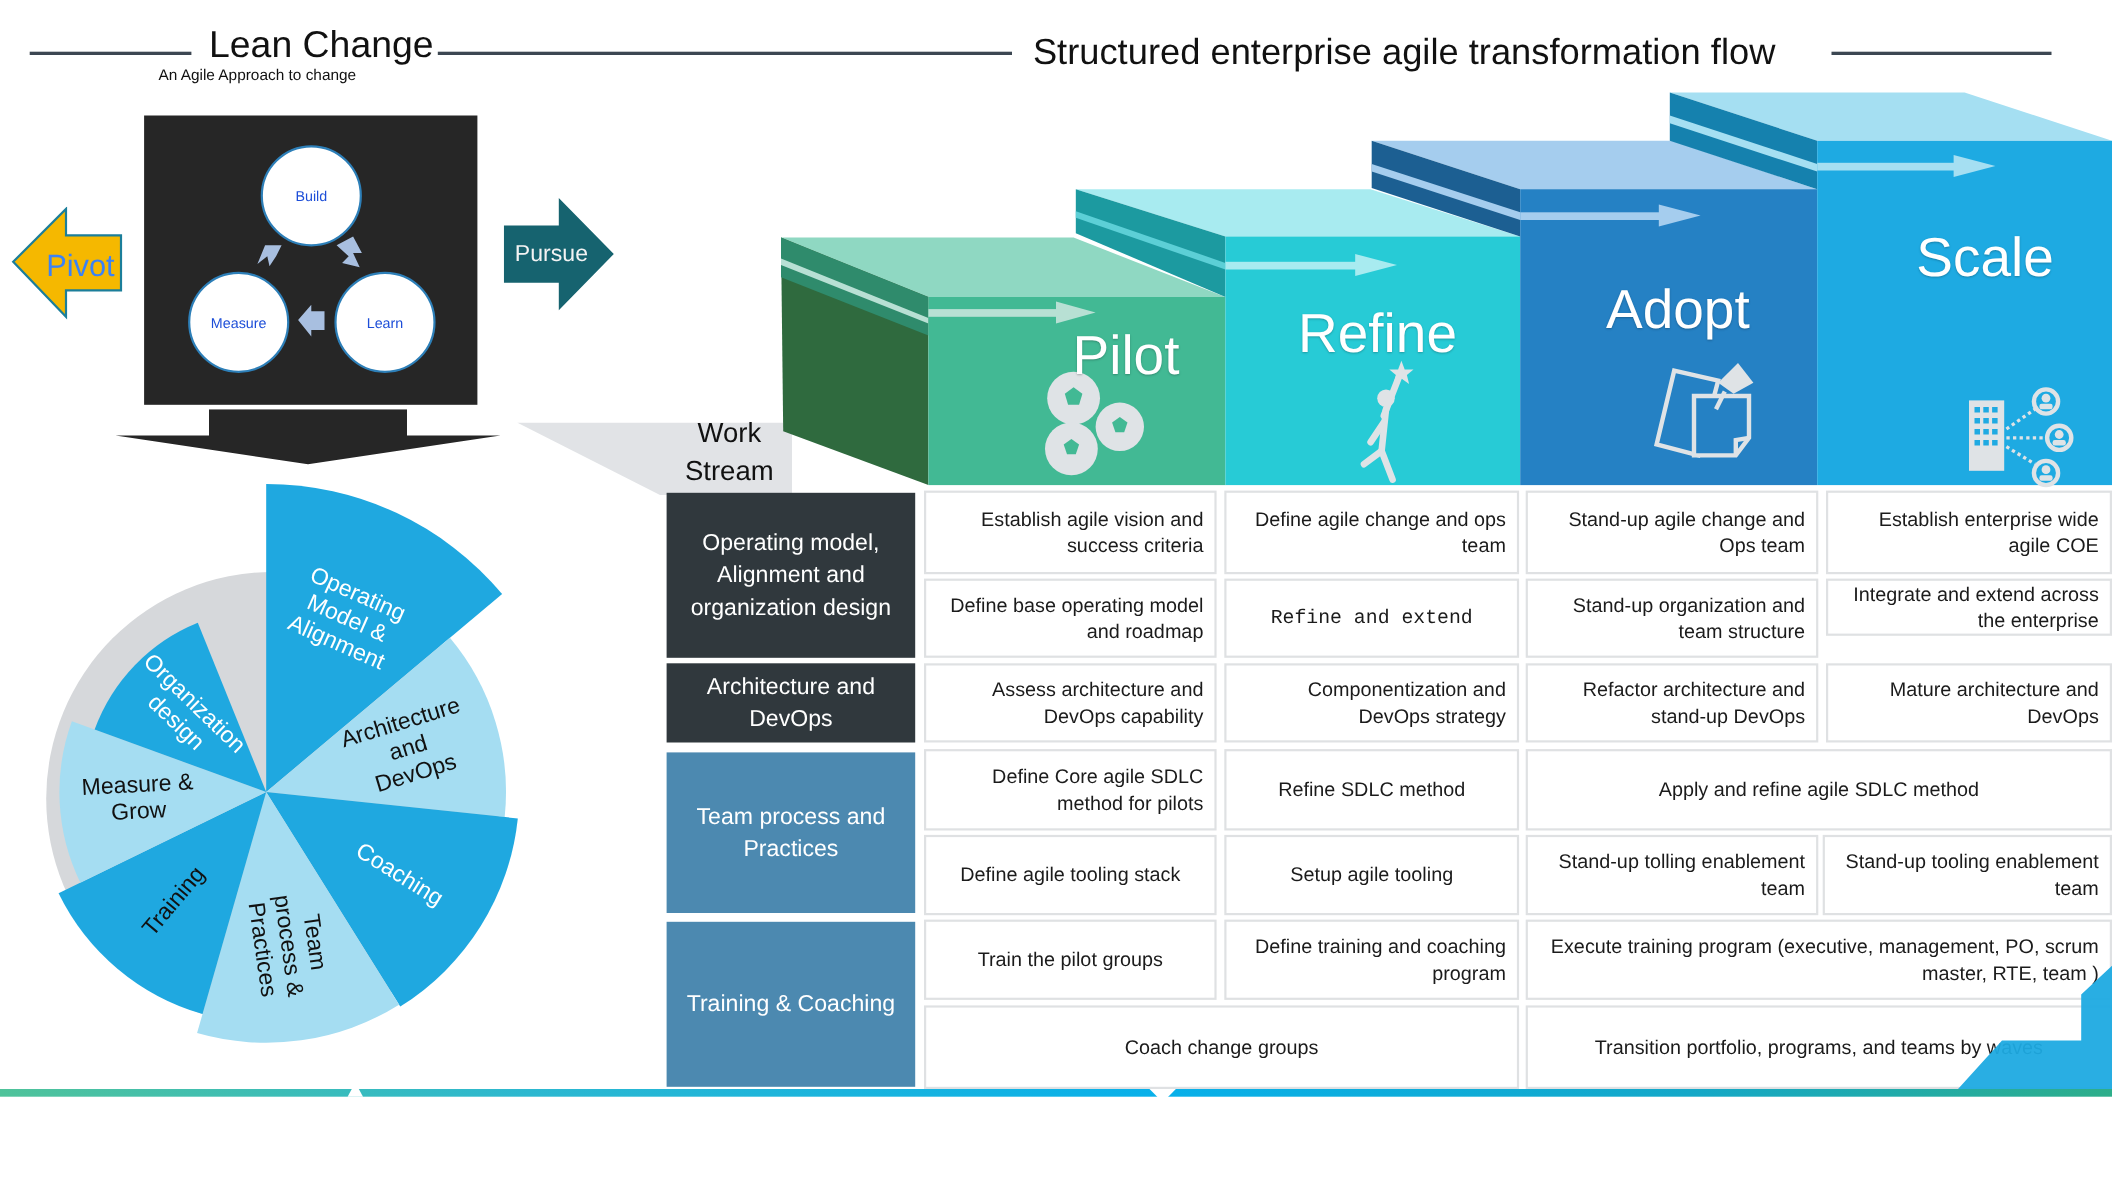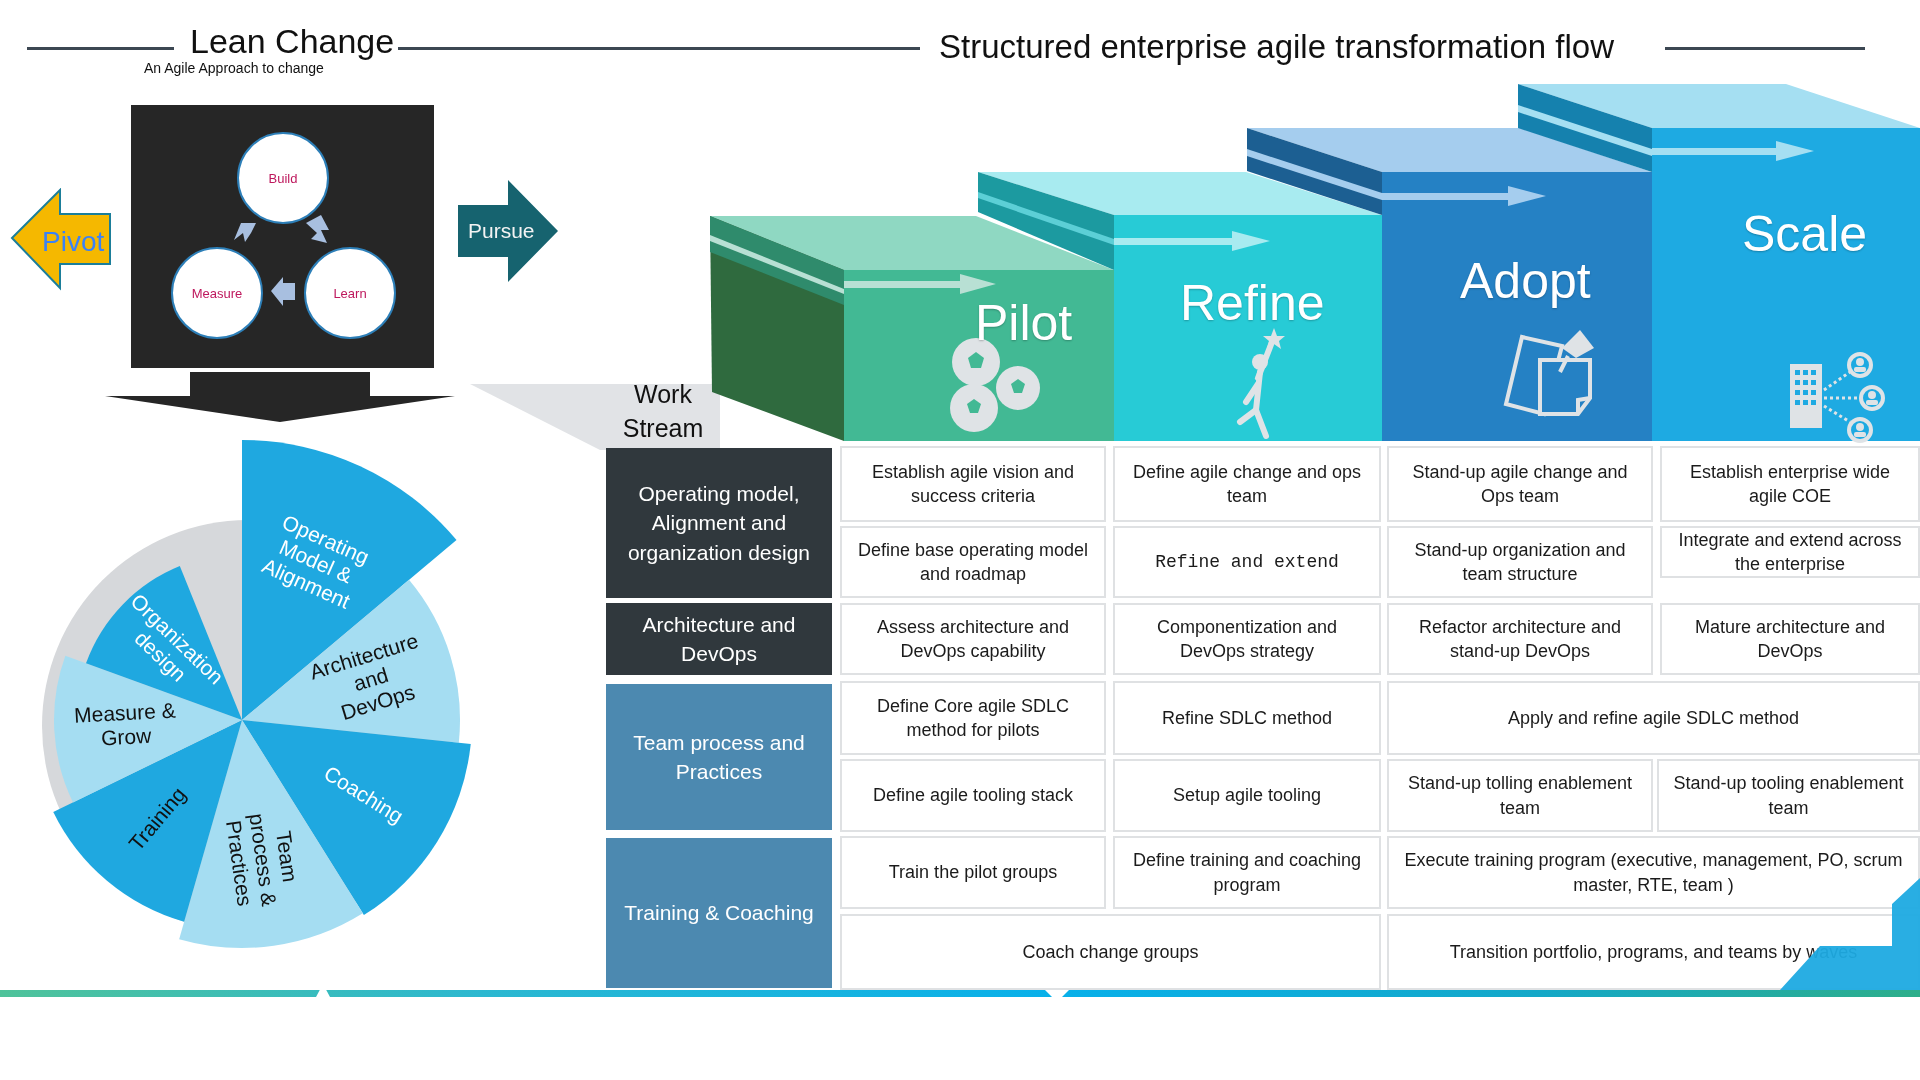--- a/index.html
+++ b/index.html
@@ -5,23 +5,23 @@
   html, body { margin:0; padding:0; background:#ffffff; }
   body { width:1920px; height:1080px; position:relative; overflow:hidden;
          font-family:"Liberation Sans", "DejaVu Sans", sans-serif; color:#111; }
   .abs { position:absolute; }
   .hline { position:absolute; height:3px; background:#3c4752; }
   .title-main { position:absolute; font-size:36px; color:#111; white-space:nowrap; }
   .subtitle { position:absolute; font-size:14px; color:#111; white-space:nowrap; }
   .loop-box { position:absolute; left:131px; top:105px; width:303px; height:263px; background:#262626; }
   .circle { position:absolute; width:88px; height:88px; border-radius:50%; background:#fff;
             border:2px solid #2d7fb8; display:flex; align-items:center; justify-content:center;
-            font-size:13px; color:#be185d; }
+            font-size:13px; color:#1d4ed8; }
   .cell { position:absolute; background:#fff; border:2px solid #dfe1e3; box-sizing:border-box;
-          display:flex; align-items:center; justify-content:center; text-align:center;
+          display:flex; align-items:center; justify-content:center; text-align:right;
           font-size:18px; line-height:1.35; color:#1b1b1b; padding:12px 10px; }
   .label-cell { position:absolute; box-sizing:border-box; display:flex; align-items:center;
                 justify-content:center; text-align:center; color:#fff; font-size:21px; line-height:1.4; padding:6px; }
   .stage-title { position:absolute; color:#fff; font-size:50px; white-space:nowrap; text-shadow:0 1px 2px rgba(0,0,0,0.25); }
   .work-stream { position:absolute; font-size:25px; line-height:1.35; text-align:center; color:#111; }
 </style>
 </head>
 <body>
 
 <div class="hline" style="left:27px; top:47px; width:147px;"></div>

